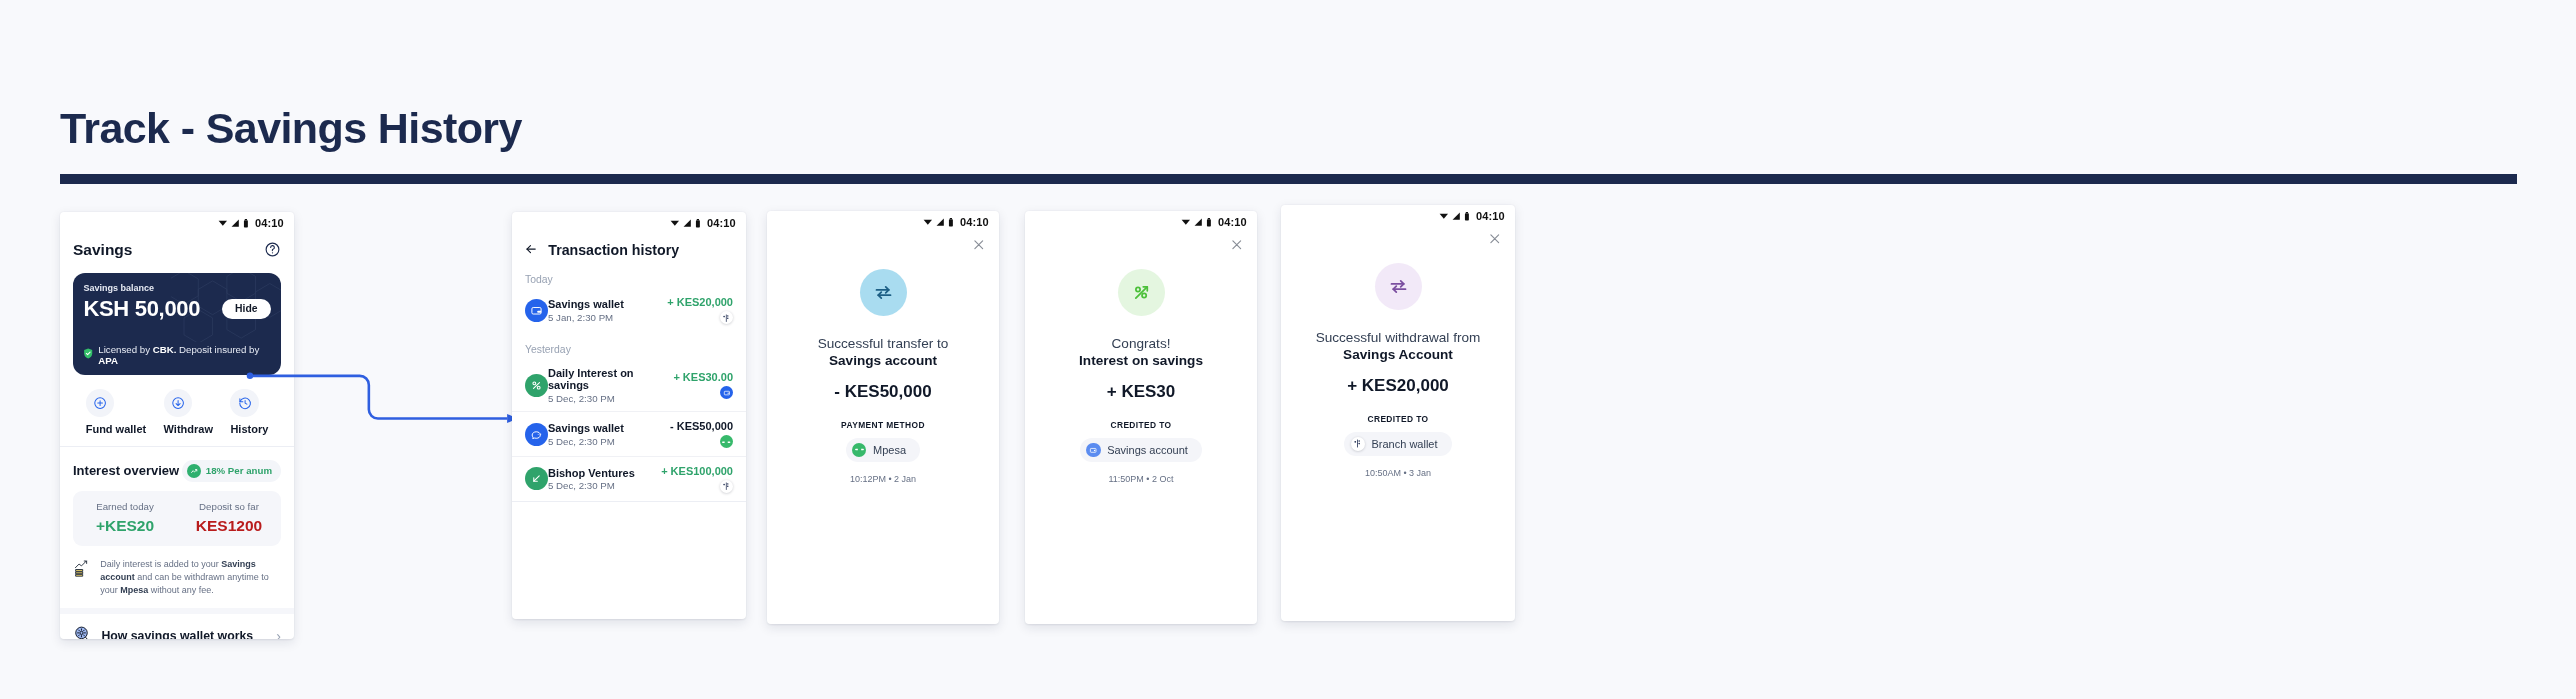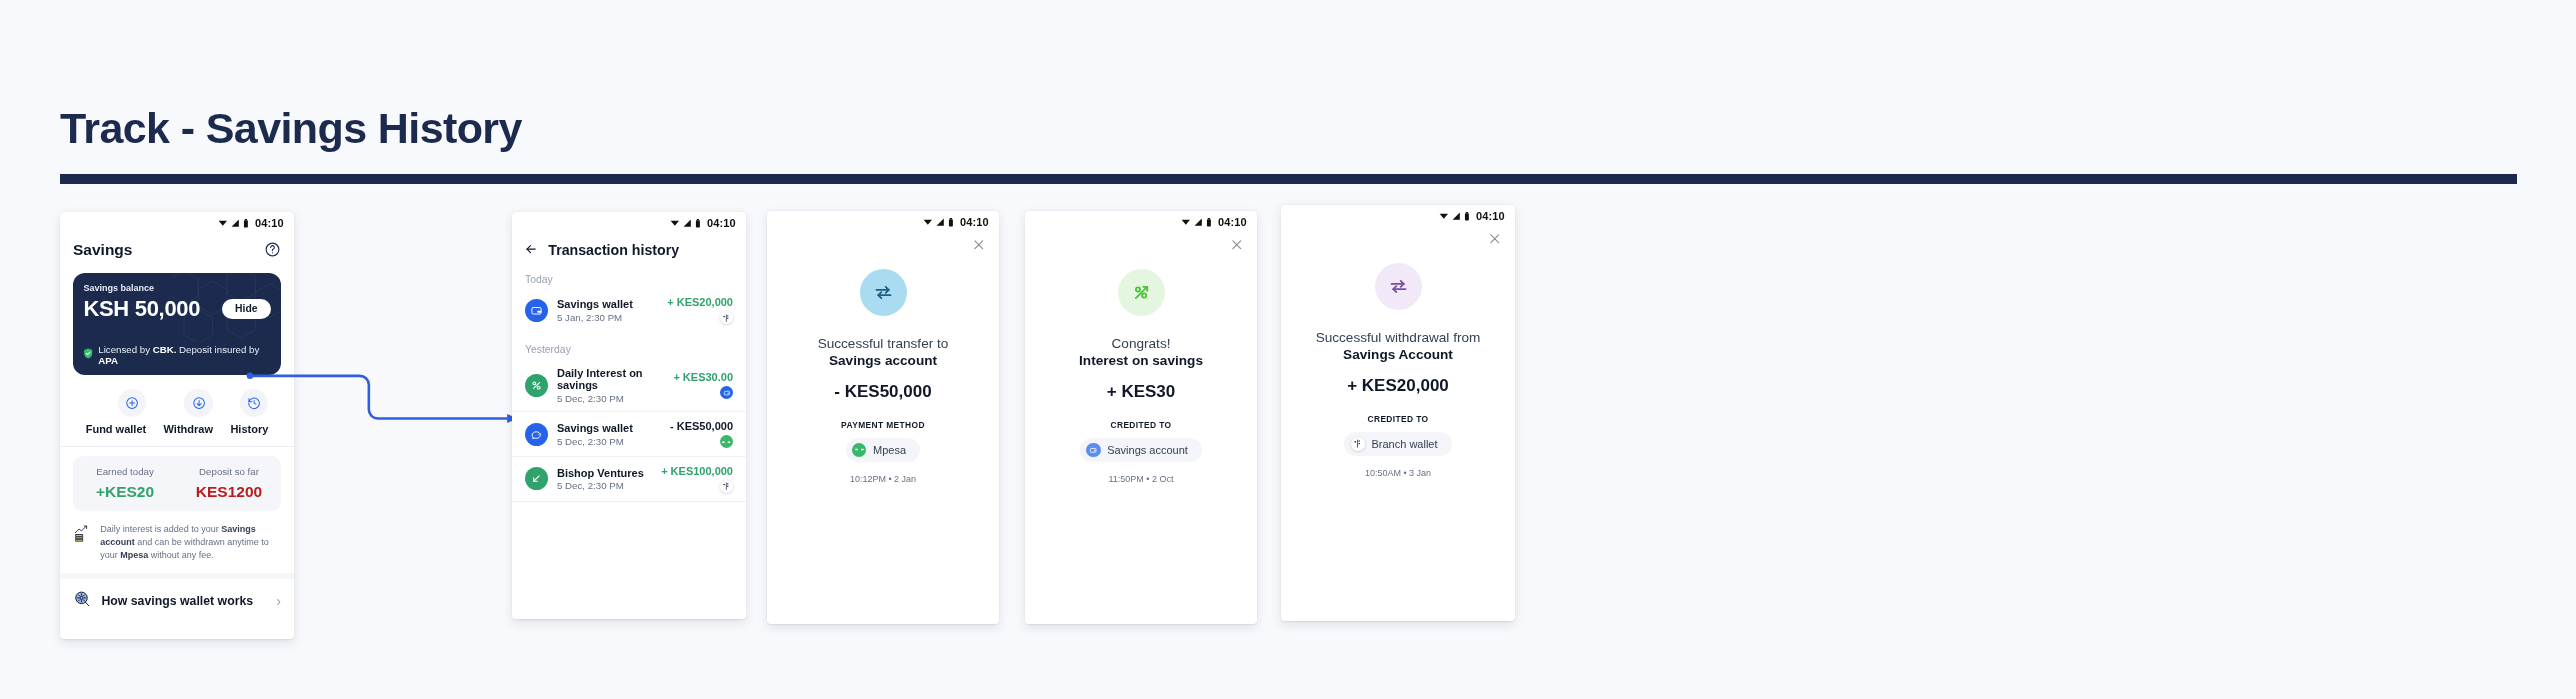--- a/index.html
+++ b/index.html
@@ -57,21 +57,21 @@
   .bc-amount { font-size: 22px; font-weight: 700; color: #fff; letter-spacing: -0.3px; }
   .hide-btn {
     background: #fff; color: #111827; font-size: 10.4px; font-weight: 700;
     border-radius: 26px; padding: 4.5px 13px; border: none; cursor: pointer;
   }
   .bc-note { display: flex; align-items: center; gap: 4.5px; margin-top: 22px; position: relative;
              font-size: 9.7px; color: #e8ecf5; }
   .bc-note b { color: #fff; }
 
   .actions { display: flex; justify-content: space-around; padding: 14.2px 17px 11.7px 17px; }
-  .action { display: flex; flex-direction: column; align-items: flex-end; gap: 5.2px; cursor: pointer; }
+  .action { display: flex; flex-direction: column; align-items: flex-start; gap: 5.2px; cursor: pointer; }
   .action-circle {
     width: 28.5px; height: 28.5px; border-radius: 50%; background: #f2f4f9;
     display: flex; align-items: center; justify-content: center;
   }
   .action-label { font-size: 11px; font-weight: 700; color: #101828; }
   .hr { height: 0.6px; background: #eceef4; margin: 0 0; }
 
   .interest-head {
     display: flex; align-items: center; justify-content: space-between;
     padding: 13px 13px 0 13px;
@@ -104,21 +104,21 @@
     padding: 11.7px 13px; cursor: pointer;
   }
   .how-label { flex: 1; font-size: 12.3px; font-weight: 700; color: #101828; }
   .chev { color: #98a2b3; font-size: 14.2px; }
 
   
   #phone2 { left: 512px; top: 212px; width: 234px; height: 407px; }
   .p2-head { display: flex; align-items: center; gap: 10.4px; padding: 7.8px 11.7px 3.9px 11.7px; }
   .p2-title { font-size: 14.2px; font-weight: 700; color: #101828; }
   .sect-label { font-size: 10.4px; color: #98a2b3; padding: 11.7px 13px 3.9px 13px; }
-  .tx-row { display: flex; align-items: center; gap: 9px; padding: 7.8px 13px; position: relative; }
+  .tx-row { display: flex; align-items: center; padding: 7.8px 13px; position: relative; }
   .tx-row + .tx-row { border-top: 0.6px solid #f0f1f5; }
   .tx-ico { width: 23px; height: 23px; border-radius: 50%; display: flex;
             align-items: center; justify-content: center; flex: 0 0 23px; }
   .tx-mid { flex: 1; min-width: 0; }
   .tx-name { font-size: 11px; font-weight: 700; color: #101828; }
   .tx-date { font-size: 9.7px; color: #667085; margin-top: 1.9px; }
   .tx-right { text-align: right; display: flex; flex-direction: column; align-items: flex-end; gap: 3.2px; }
   .tx-amt { font-size: 11px; font-weight: 700; }
   .tx-amt.cr { color: #2fa36b; }
   .tx-amt.dr { color: #101828; }
@@ -242,20 +242,32 @@
               <path d="M3.2 4.6v5h5"></path>
               <path d="M12 7.8V12l3 1.8"></path>
           </svg>
         </span>
         <span class="action-label">History</span>
       </div>
     </div>
 
     <div class="hr"></div>
 
+    <div class="interest-head">
+      <div class="interest-title">Interest overview</div>
+      <div class="apr-pill">
+        <span class="apr-dot">
+          <svg width="8.4" height="8.4" viewBox="0 0 16 16" fill="none" stroke="#fff" stroke-width="1.7" stroke-linecap="round" stroke-linejoin="round">
+              <path d="M3 10.5 6 7l2.5 2.5L13 5"></path>
+              <path d="M10.4 5H13v2.6"></path>
+            </svg>
+        </span>
+        <span>18% Per anum</span>
+      </div>
+    </div>
 
     <div class="earn-box">
       <div class="earn-cell">
         <div class="earn-label">Earned today</div>
         <div class="earn-value green">+KES20</div>
       </div>
       <div class="earn-cell">
         <div class="earn-label">Deposit so far</div>
         <div class="earn-value">KES1200</div>
       </div>

